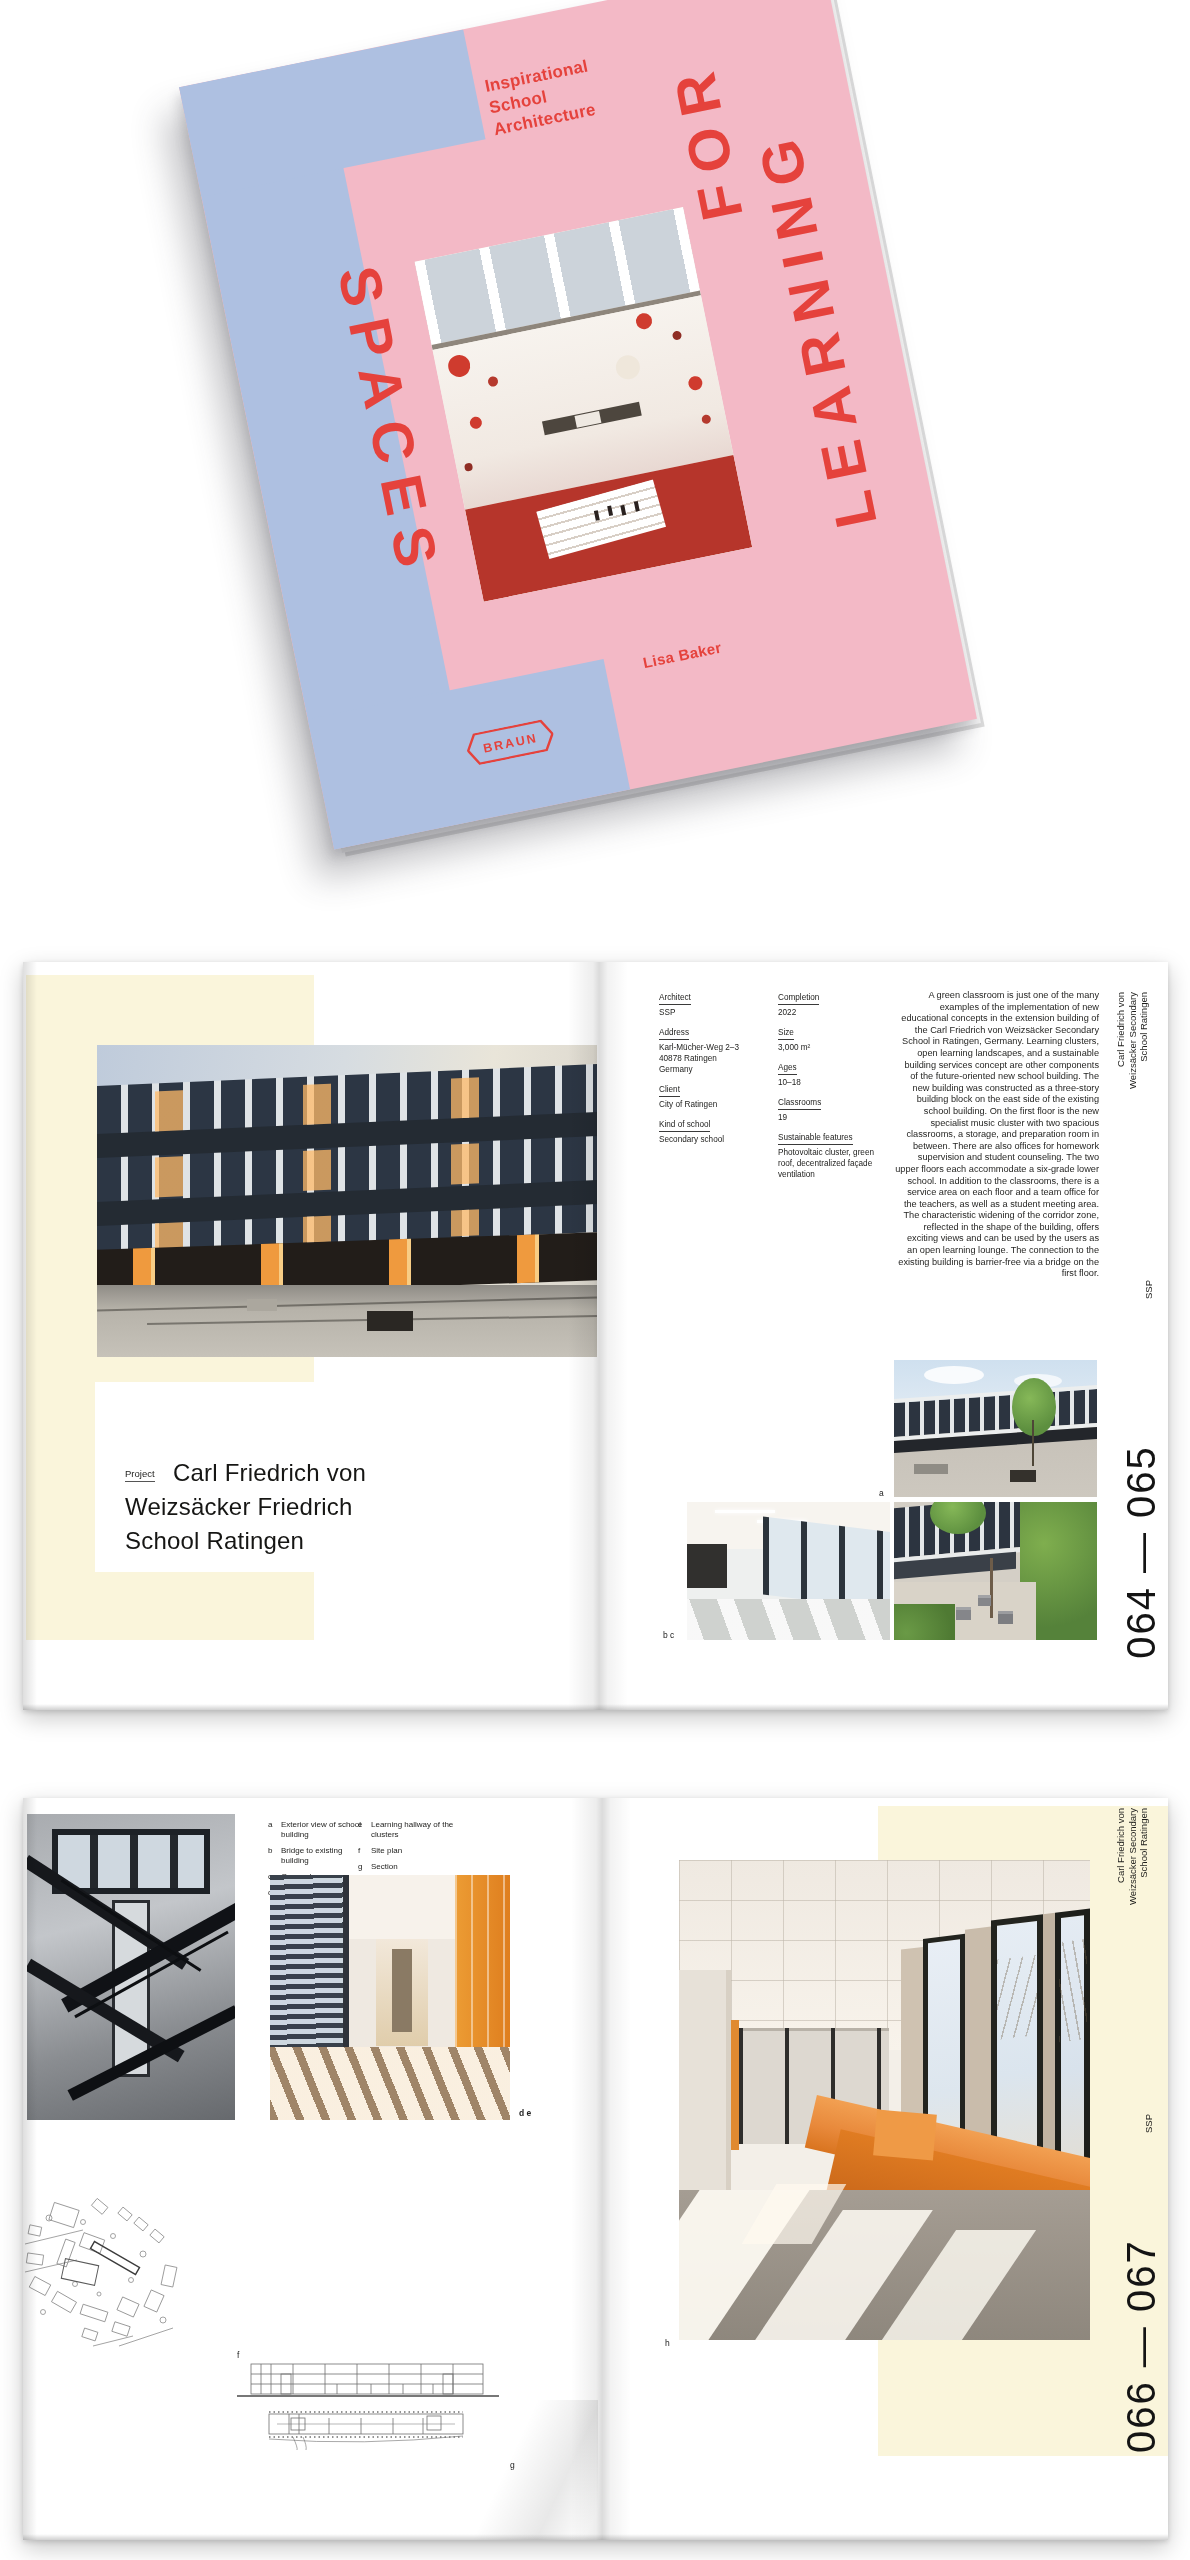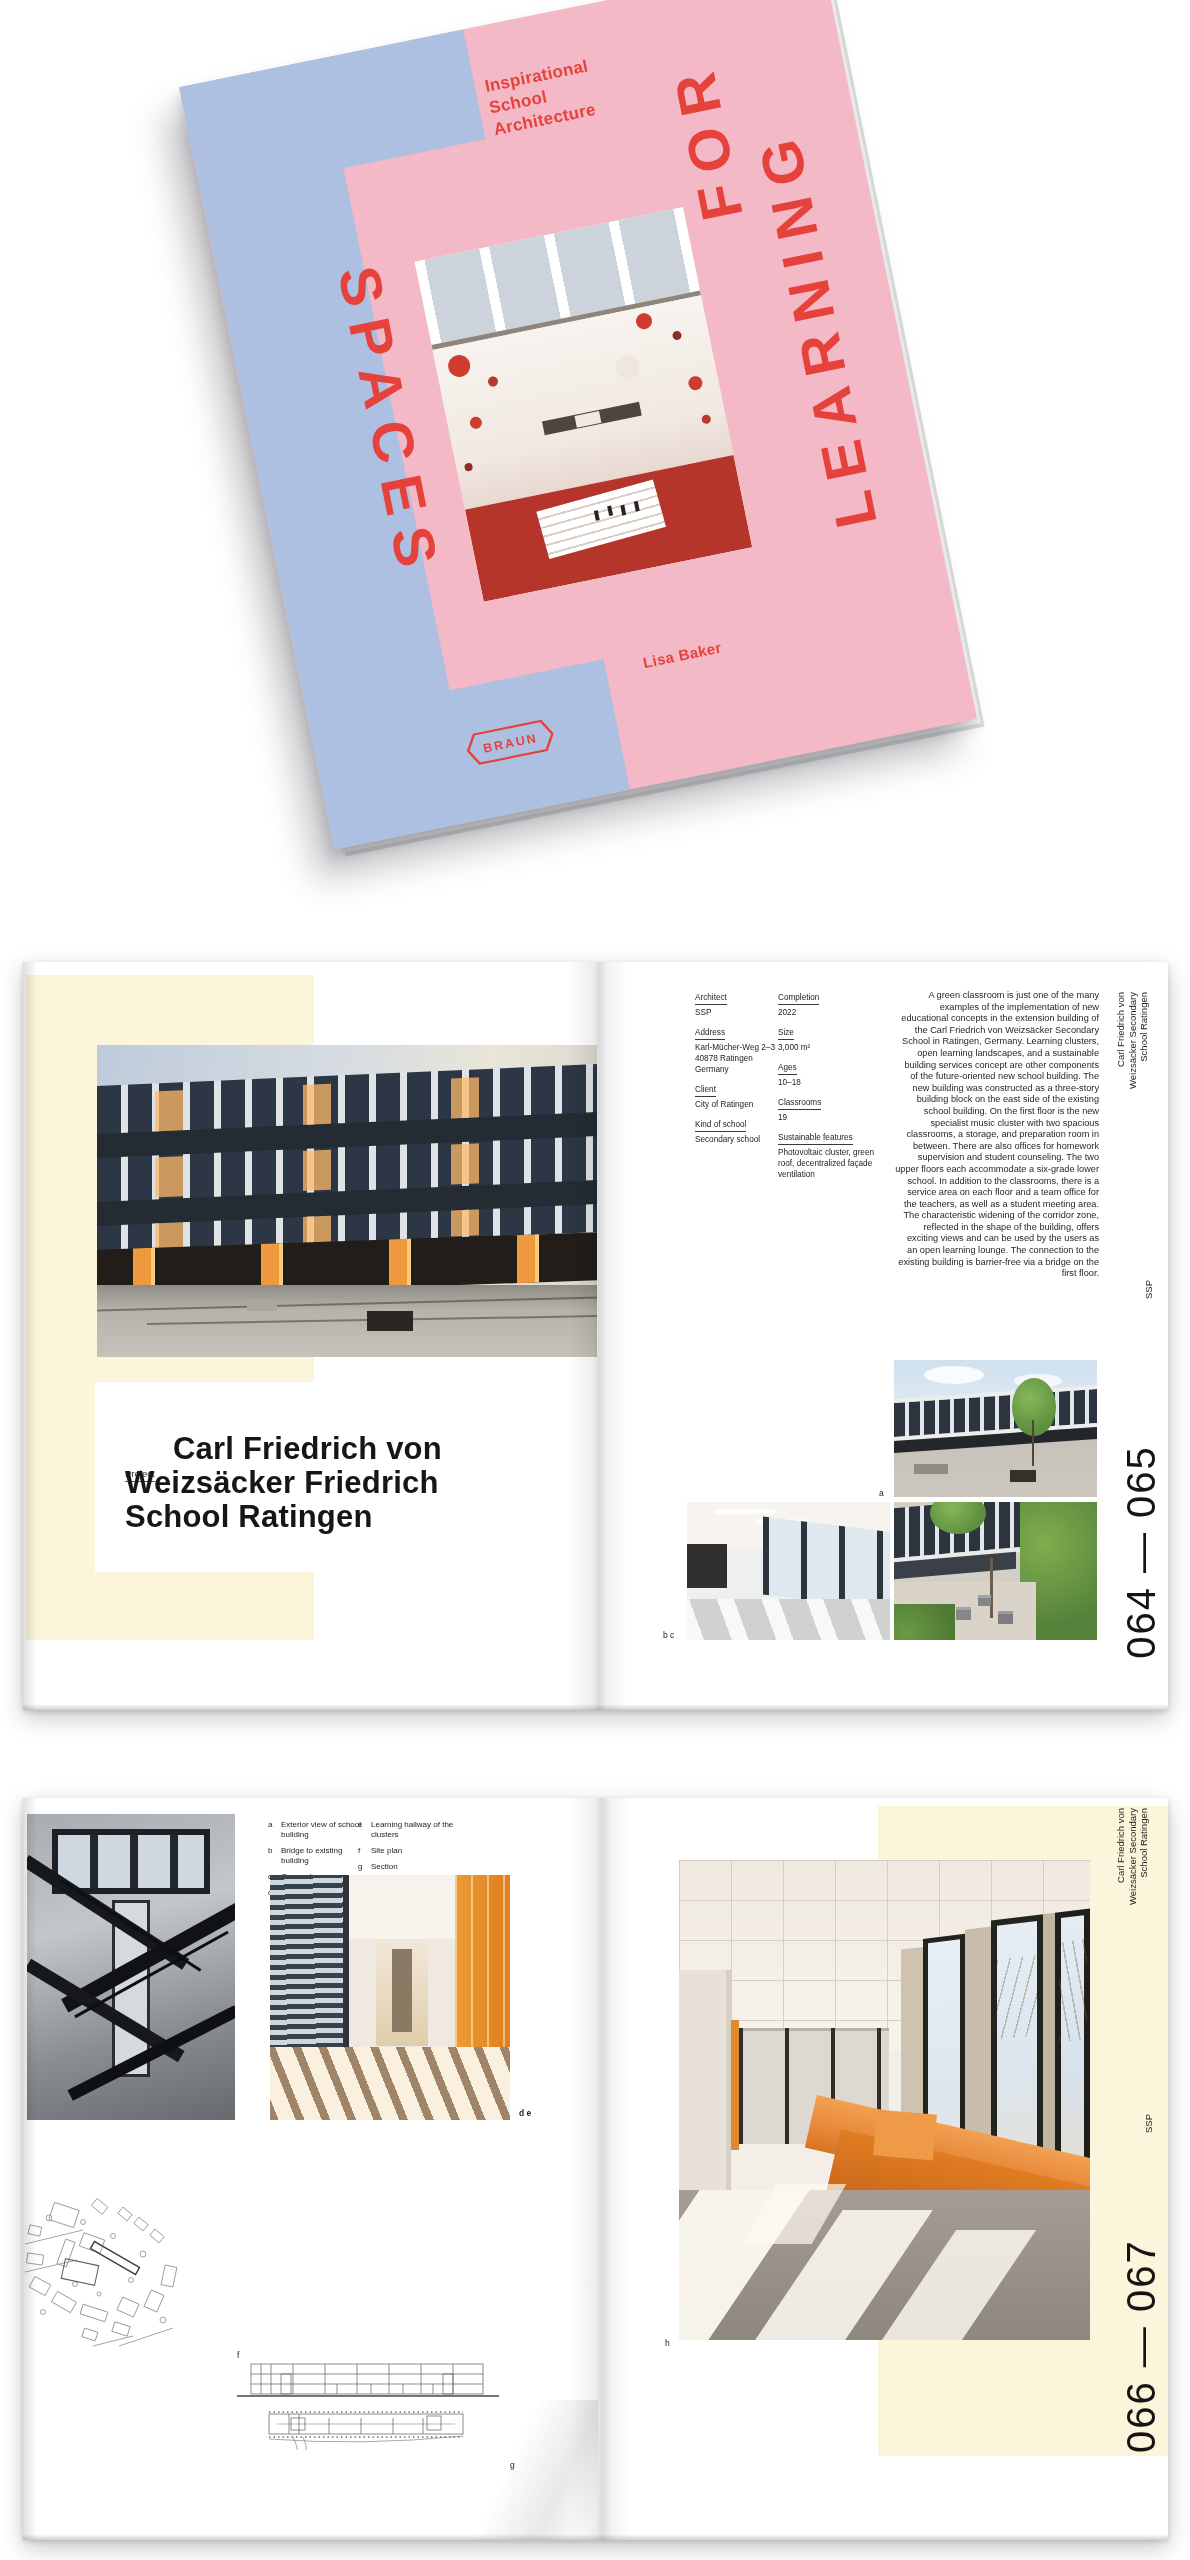--- a/index.html
+++ b/index.html
@@ -46,21 +46,21 @@
   .meta-value { white-space:pre-line; }
   .bodytext { position:absolute; font-size:9.2px; line-height:11.6px; color:#262624; text-align:right; }
   .rot90 { position:absolute; transform:rotate(-90deg); transform-origin:0 0; white-space:nowrap; }
   .sidebar-t { font-size:9.5px; line-height:11.5px; color:#1d1d1b; text-align:right; white-space:pre-line !important; }
   .ssp { font-size:9.5px; color:#1d1d1b; text-align:right; }
   .folio { font-size:40px; font-weight:500; letter-spacing:2px; color:#141414; text-align:center; }
   .plabel { position:absolute; font-size:8.5px; color:#222; }
 
   .title-block { position:absolute; left:72px; top:420px; width:502px; height:190px; background:#ffffff; }
   .proj { position:absolute; left:30px; top:86px; font-size:9.5px; color:#1d1d1b; border-bottom:1px solid #555; padding-bottom:2px; }
-  .btitle { position:absolute; left:30px; top:50px; font-size:31px; line-height:34px; color:#161614; font-weight:700; letter-spacing:.2px; }
+  .btitle { position:absolute; left:30px; top:74px; font-size:24px; line-height:34px; color:#161614; font-weight:400; letter-spacing:.2px; }
   .btitle .ind { text-indent:48px; }
 
   .cap-col { position:absolute; font-size:8px; line-height:10px; color:#1d1d1b; width:96px; }
   .cap-row { display:flex; margin-bottom:6px; }
   .cap-letter { width:13px; flex:none; }
   .cap-text { white-space:pre-line; }
 
   
   .p1-bldg { position:absolute; left:0; top:30px; width:100%; height:168px; transform:skewY(-2.5deg);
      background:repeating-linear-gradient(90deg,#2c3644 0 24px,#dfe3e6 24px 31px); }
@@ -152,21 +152,21 @@
     <div class="proj">Project</div>
     <div class="btitle">
       <div class="ind">Carl Friedrich von</div>
       <div>Weizsäcker Friedrich</div>
       <div>School Ratingen</div>
     </div>
   </div>
 
   <div class="gutter" style="left:545px;"></div>
 
-  <div class="meta-col" style="left:672px;top:30px;width:86px;">
+  <div class="meta-col" style="left:636px;top:30px;width:86px;">
     <div class="meta-group"><div class="meta-label">Architect</div><div class="meta-value">SSP</div></div>
     <div class="meta-group"><div class="meta-label">Address</div><div class="meta-value">Karl-Mücher-Weg 2–3
 40878 Ratingen
 Germany</div></div>
     <div class="meta-group"><div class="meta-label">Client</div><div class="meta-value">City of Ratingen</div></div>
     <div class="meta-group"><div class="meta-label">Kind of school</div><div class="meta-value">Secondary school</div></div>
   </div>
   <div class="meta-col" style="left:755px;top:30px;width:112px;">
     <div class="meta-group"><div class="meta-label">Completion</div><div class="meta-value">2022</div></div>
     <div class="meta-group"><div class="meta-label">Size</div><div class="meta-value">3,000 m²</div></div>

